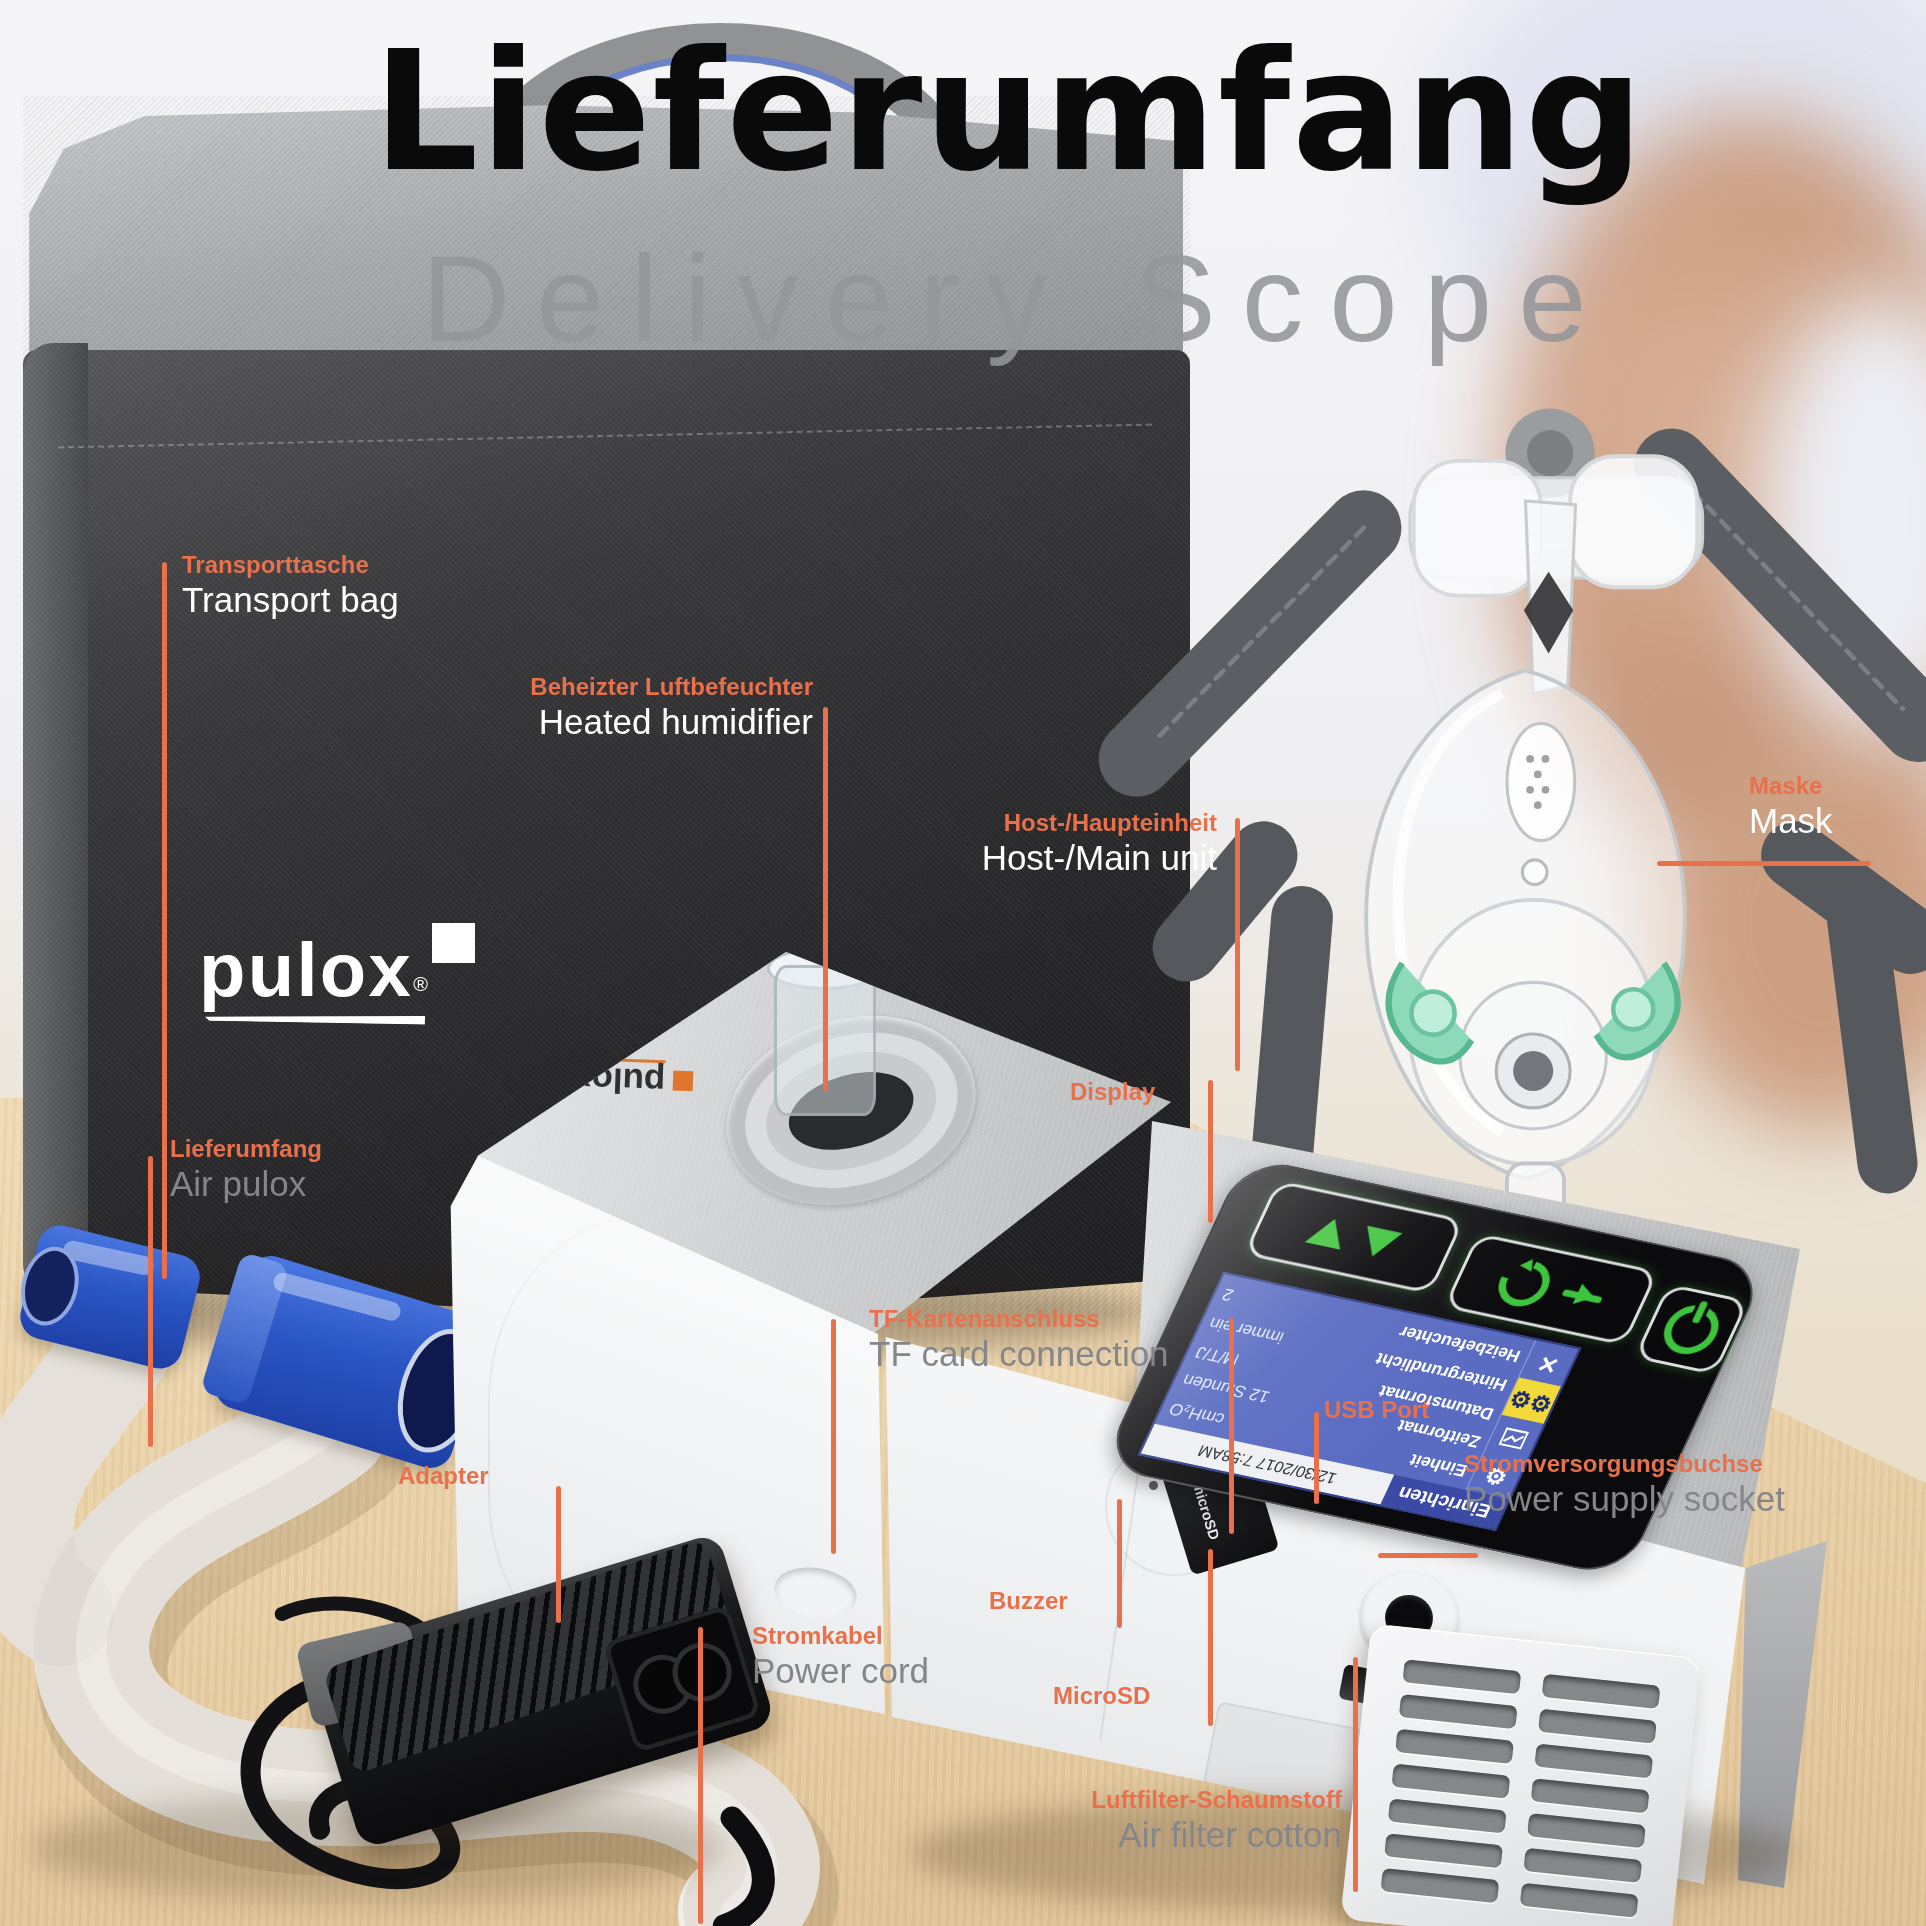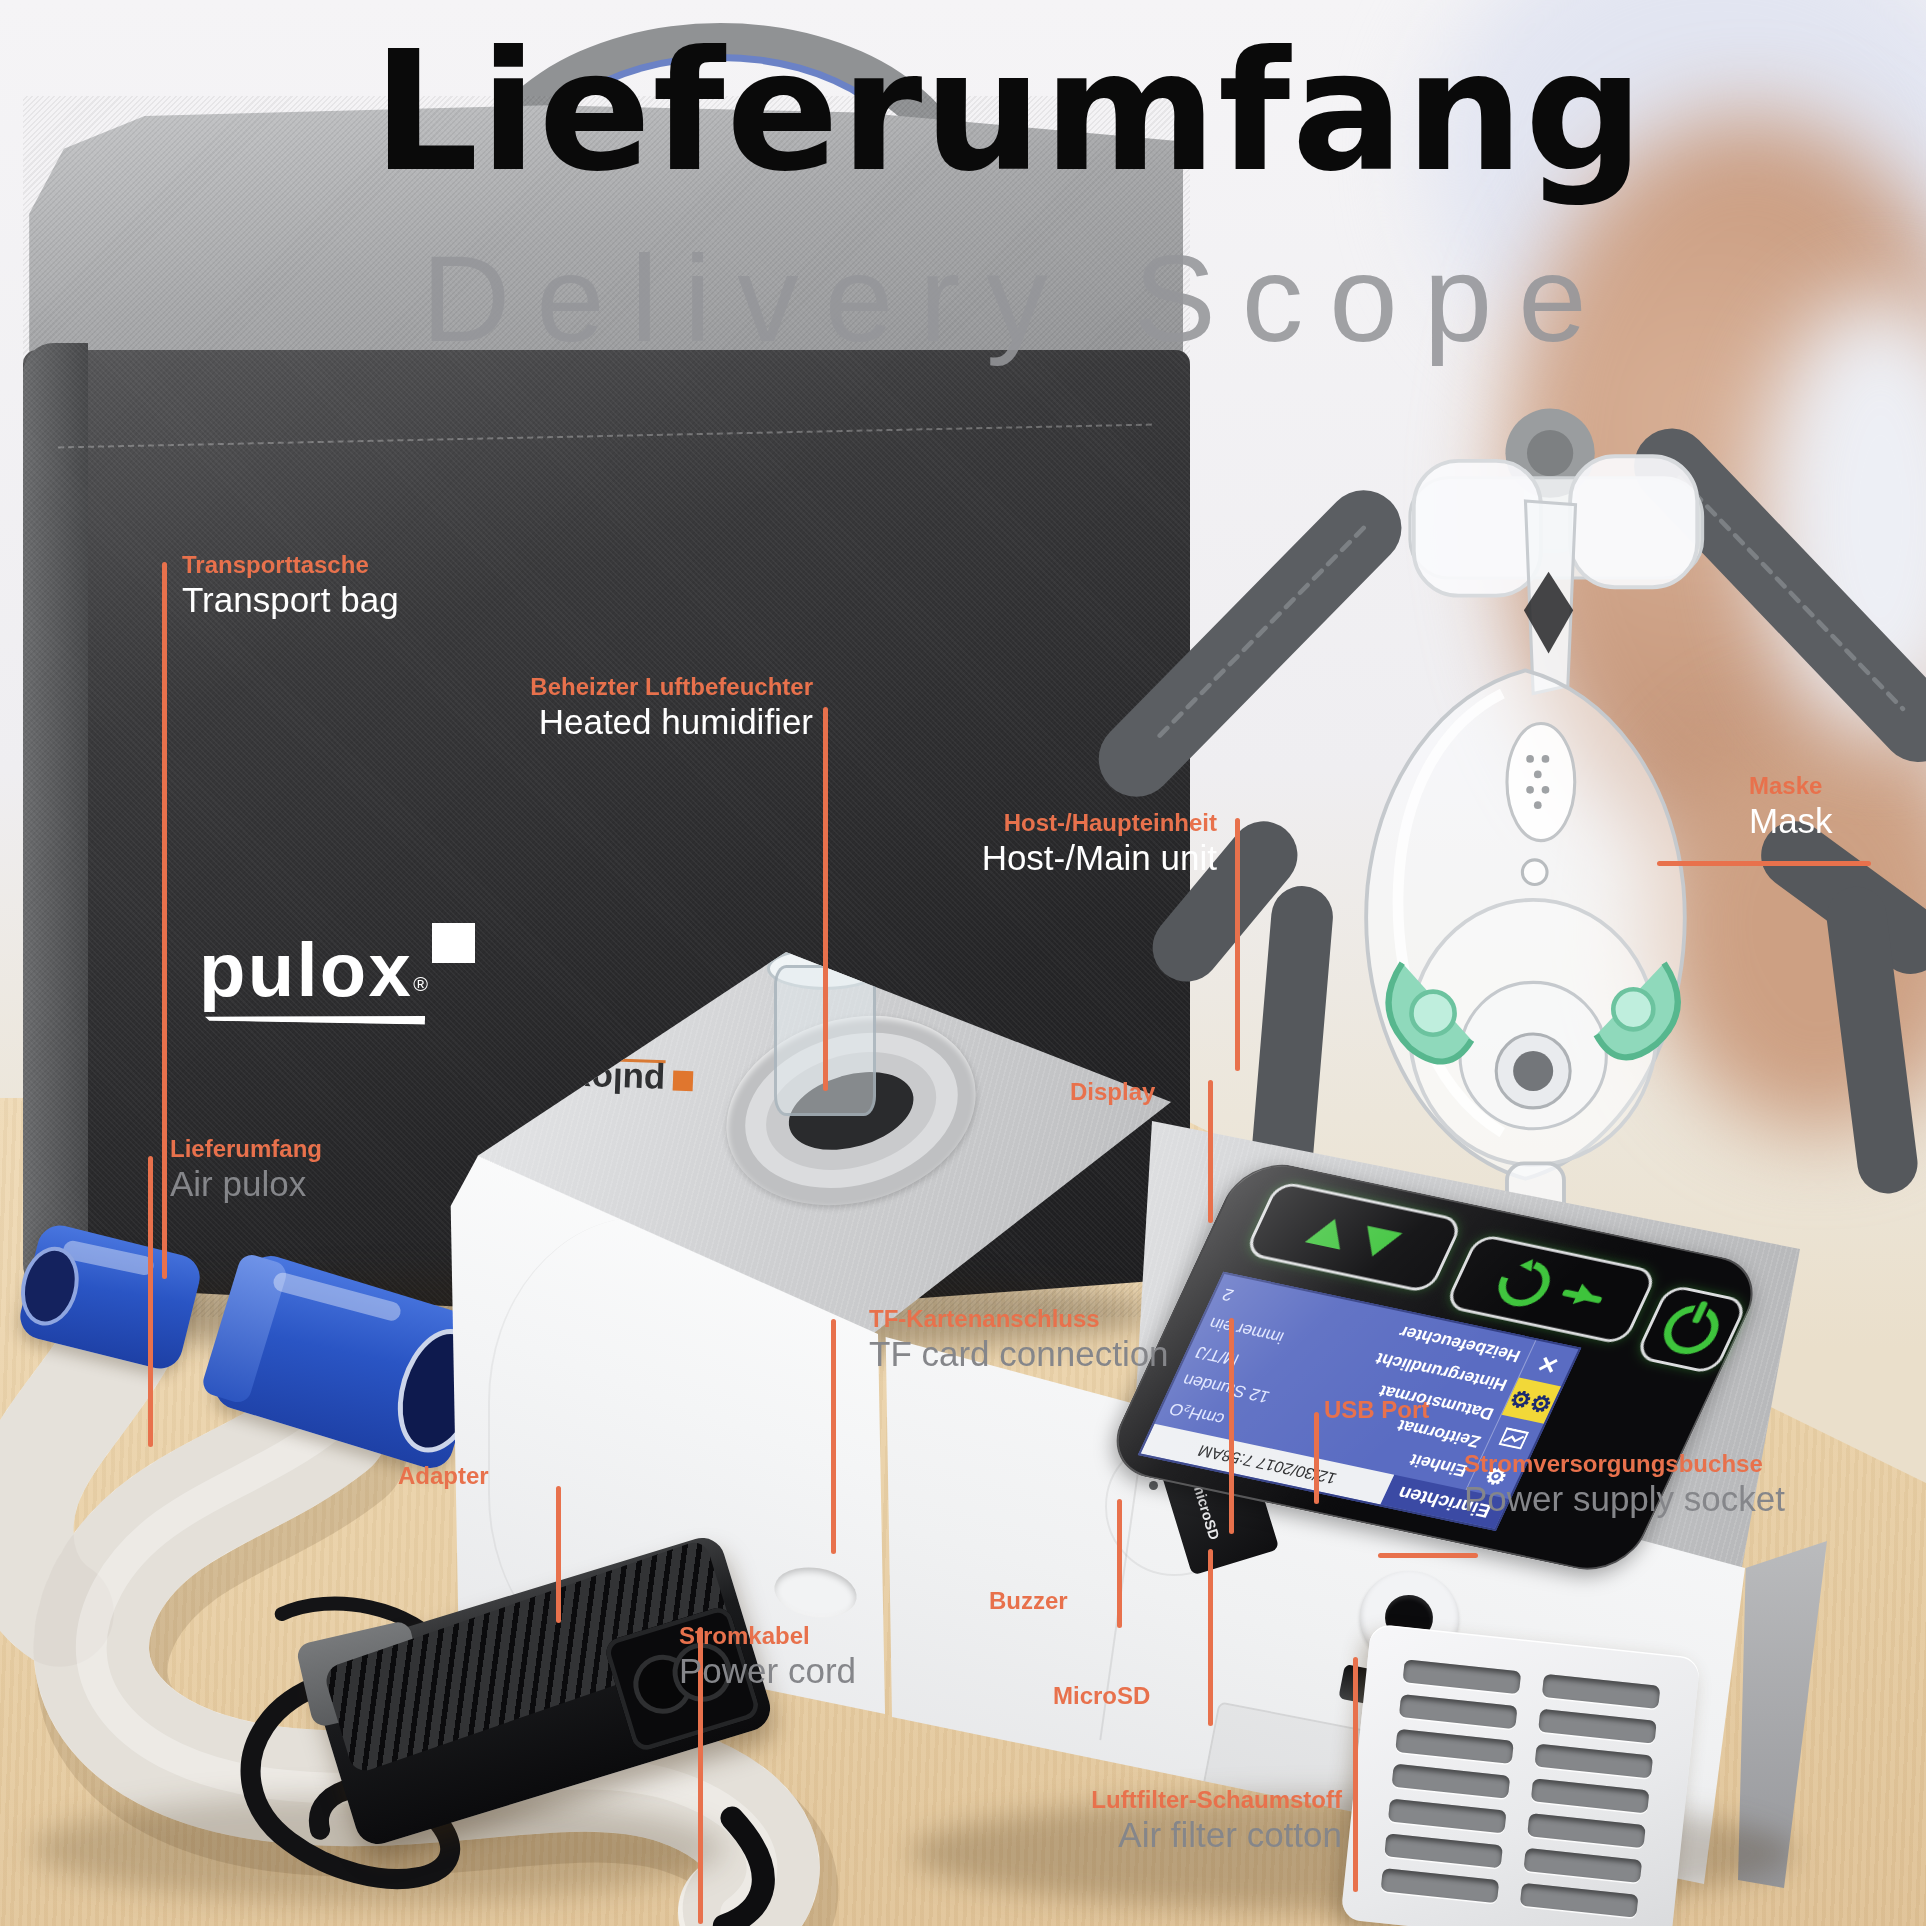--- a/index.html
+++ b/index.html
@@ -502,21 +502,21 @@
   <div class="lab" style="left:1464px;top:1449px;">
     <span class="de">Stromversorgungsbuchse</span>
     <span class="en-g">Power supply socket</span>
   </div>
   <div class="lab" style="left:398px;top:1461px;">
     <span class="de">Adapter</span>
   </div>
   <div class="lab" style="left:989px;top:1586px;">
     <span class="de">Buzzer</span>
   </div>
-  <div class="lab" style="left:679px;top:1621px;">
+  <div class="lab" style="left:752px;top:1621px;">
     <span class="de">Stromkabel</span>
     <span class="en-g">Power cord</span>
   </div>
   <div class="lab" style="left:1053px;top:1681px;">
     <span class="de">MicroSD</span>
   </div>
   <div class="lab r" style="left:963px;top:1785px;width:379px;">
     <span class="de">Luftfilter-Schaumstoff</span>
     <span class="en-g">Air filter cotton</span>
   </div>

